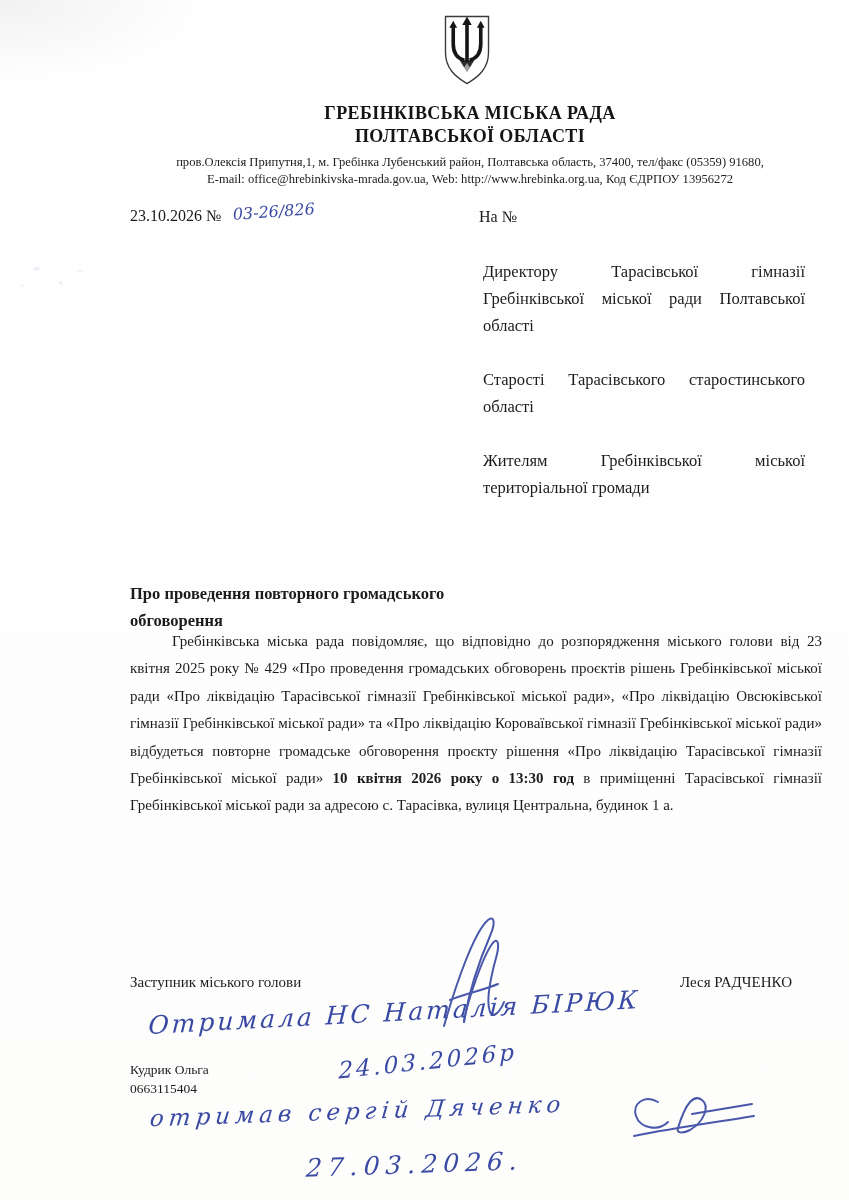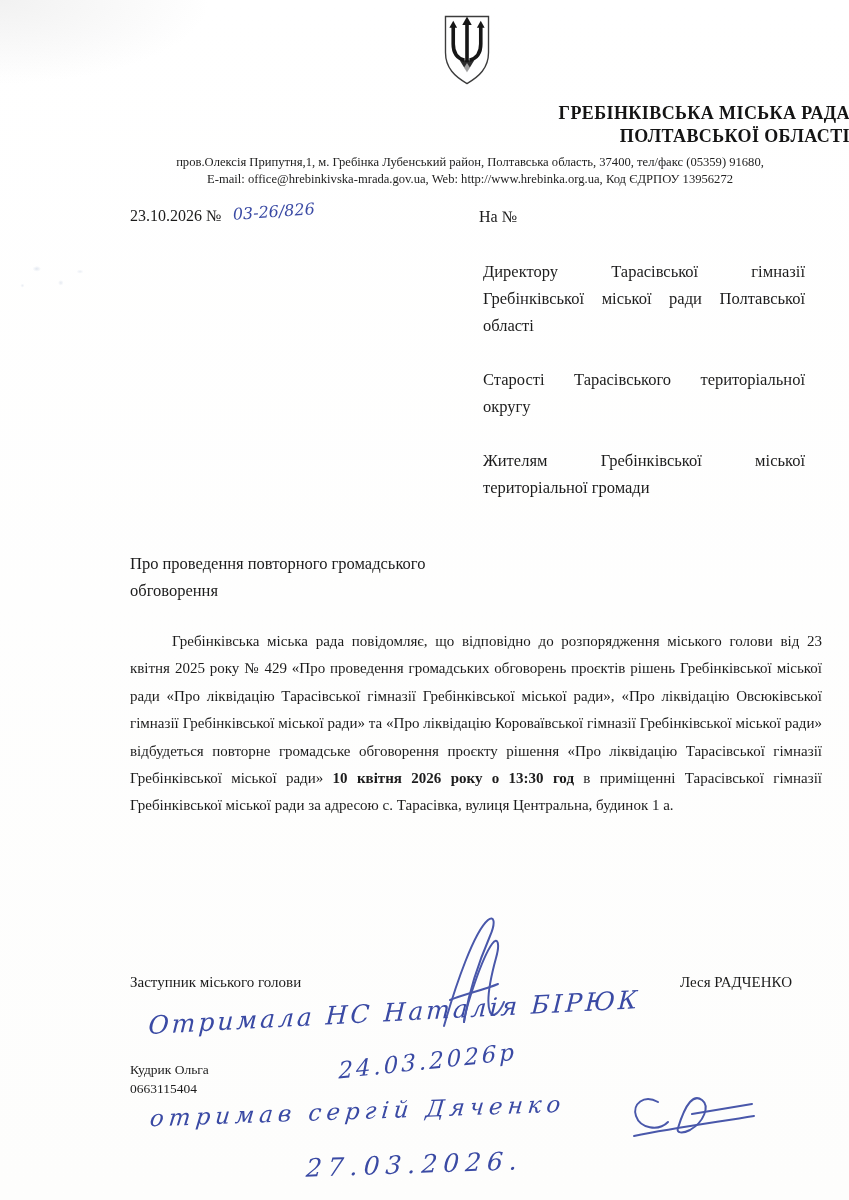--- a/index.html
+++ b/index.html
@@ -7,41 +7,41 @@
   .page{
     position:relative;width:849px;height:1200px;margin:0 auto;
     background:
       radial-gradient(ellipse 300px 120px at 0% 0%, rgba(180,180,180,.18), transparent 70%),
       linear-gradient(#ffffff,#fdfdfc);
     font-family:"Liberation Serif", serif;
     color:#1c1c1c;overflow:hidden;
   }
   
   .emblem{position:absolute;left:441px;top:13px;width:52px;height:74px;}
-  .org{position:absolute;left:90px;top:102px;width:760px;text-align:right;
+  .org{position:absolute;left:90px;top:102px;width:760px;text-align:center;
        font-weight:bold;font-size:18px;line-height:23px;letter-spacing:.4px;color:#141414;}
   .addr{position:absolute;left:60px;top:154px;width:820px;text-align:center;
         font-size:12.6px;line-height:16.5px;color:#222;}
   
   .refrow{position:absolute;left:130px;top:206px;width:690px;height:40px;font-size:16px;}
   .ref-no-hand{display:inline-block;margin-left:12px;transform:rotate(-4deg) translateY(-4px);}
   .reply{position:absolute;left:349px;top:2px;}
   .hand{font-family:"DejaVu Serif", serif;font-style:italic;color:#3a4aa4;}
   .smudge{position:absolute;left:8px;top:252px;width:96px;height:56px;opacity:.5;
     background:
       radial-gradient(6px 4px at 30% 30%, rgba(90,120,170,.35), transparent 70%),
       radial-gradient(4px 4px at 55% 55%, rgba(90,120,170,.30), transparent 70%),
       radial-gradient(5px 3px at 75% 35%, rgba(90,120,170,.25), transparent 70%),
       radial-gradient(3px 3px at 15% 60%, rgba(90,120,170,.25), transparent 70%);}
   
   .recipients{position:absolute;left:483px;top:258px;width:338px;font-size:16.5px;}
   .recipients p{margin:0 16px 27px 0;text-align:justify;line-height:27px;}
   
-  .subject{position:absolute;left:130px;top:550px;width:380px;
-           font-size:16.5px;line-height:27px;}
+  .subject{position:absolute;left:130px;top:580px;width:380px;
+           font-size:16.5px;line-height:27px;font-weight:bold;}
   
   .body-par{position:absolute;left:130px;top:628px;width:692px;
             font-size:15px;line-height:27.4px;text-align:justify;text-indent:42px;margin:0;}
   
   .sig-row{position:absolute;left:130px;top:974px;width:692px;font-size:15px;}
   .sig-name{position:absolute;right:30px;top:0;}
   .sig-scribble{position:absolute;left:428px;top:912px;width:104px;height:122px;}
   
   .hw1{position:absolute;left:148px;top:998px;font-size:25px;letter-spacing:3px;
        transform:rotate(-3deg) skewX(-6deg);white-space:nowrap;}
@@ -86,21 +86,21 @@
 
   <div class="refrow">
     <span>23.10.2026 №</span><span class="hand ref-no-hand">03-26/826</span>
     <span class="reply">На №</span>
   </div>
 
   <div class="smudge"></div>
 
   <div class="recipients">
     <p>Директору Тарасівської гімназії Гребінківської міської ради Полтавської області</p>
-    <p>Старості Тарасівського територіальної округу</p>
+    <p>Старості Тарасівського старостинського області</p>
     <p>Жителям Гребінківської міської територіальної громади</p>
   </div>
 
   <div class="subject">Про проведення повторного громадського обговорення</div>
 
   <p class="body-par"><span>Гребінківська міська рада повідомляє, що відповідно до розпорядження міського голови від 23 квітня 2025 року № 429 «Про проведення громадських обговорень проєктів рішень Гребінківської міської ради «Про ліквідацію Тарасівської гімназії Гребінківської міської ради», «Про ліквідацію Овсюківської гімназії Гребінківської міської ради» та «Про ліквідацію Короваївської гімназії Гребінківської міської ради» відбудеться повторне громадське обговорення проєкту рішення «Про ліквідацію Тарасівської гімназії Гребінківської міської ради» </span><b>10 квітня 2026 року о 13:30 год</b><span> в приміщенні Тарасівської гімназії Гребінківської міської ради за адресою с. Тарасівка, вулиця Центральна, будинок 1 а.</span></p>
 
   <svg class="sig-scribble" viewBox="0 0 104 122" xmlns="http://www.w3.org/2000/svg">
     <g stroke="#3a4aa4" stroke-width="2" fill="none" opacity=".92" stroke-linecap="round">
       <path d="M16,114 C28,72 46,20 60,8 C66,3 68,10 62,24 C50,52 40,84 36,110"></path>

